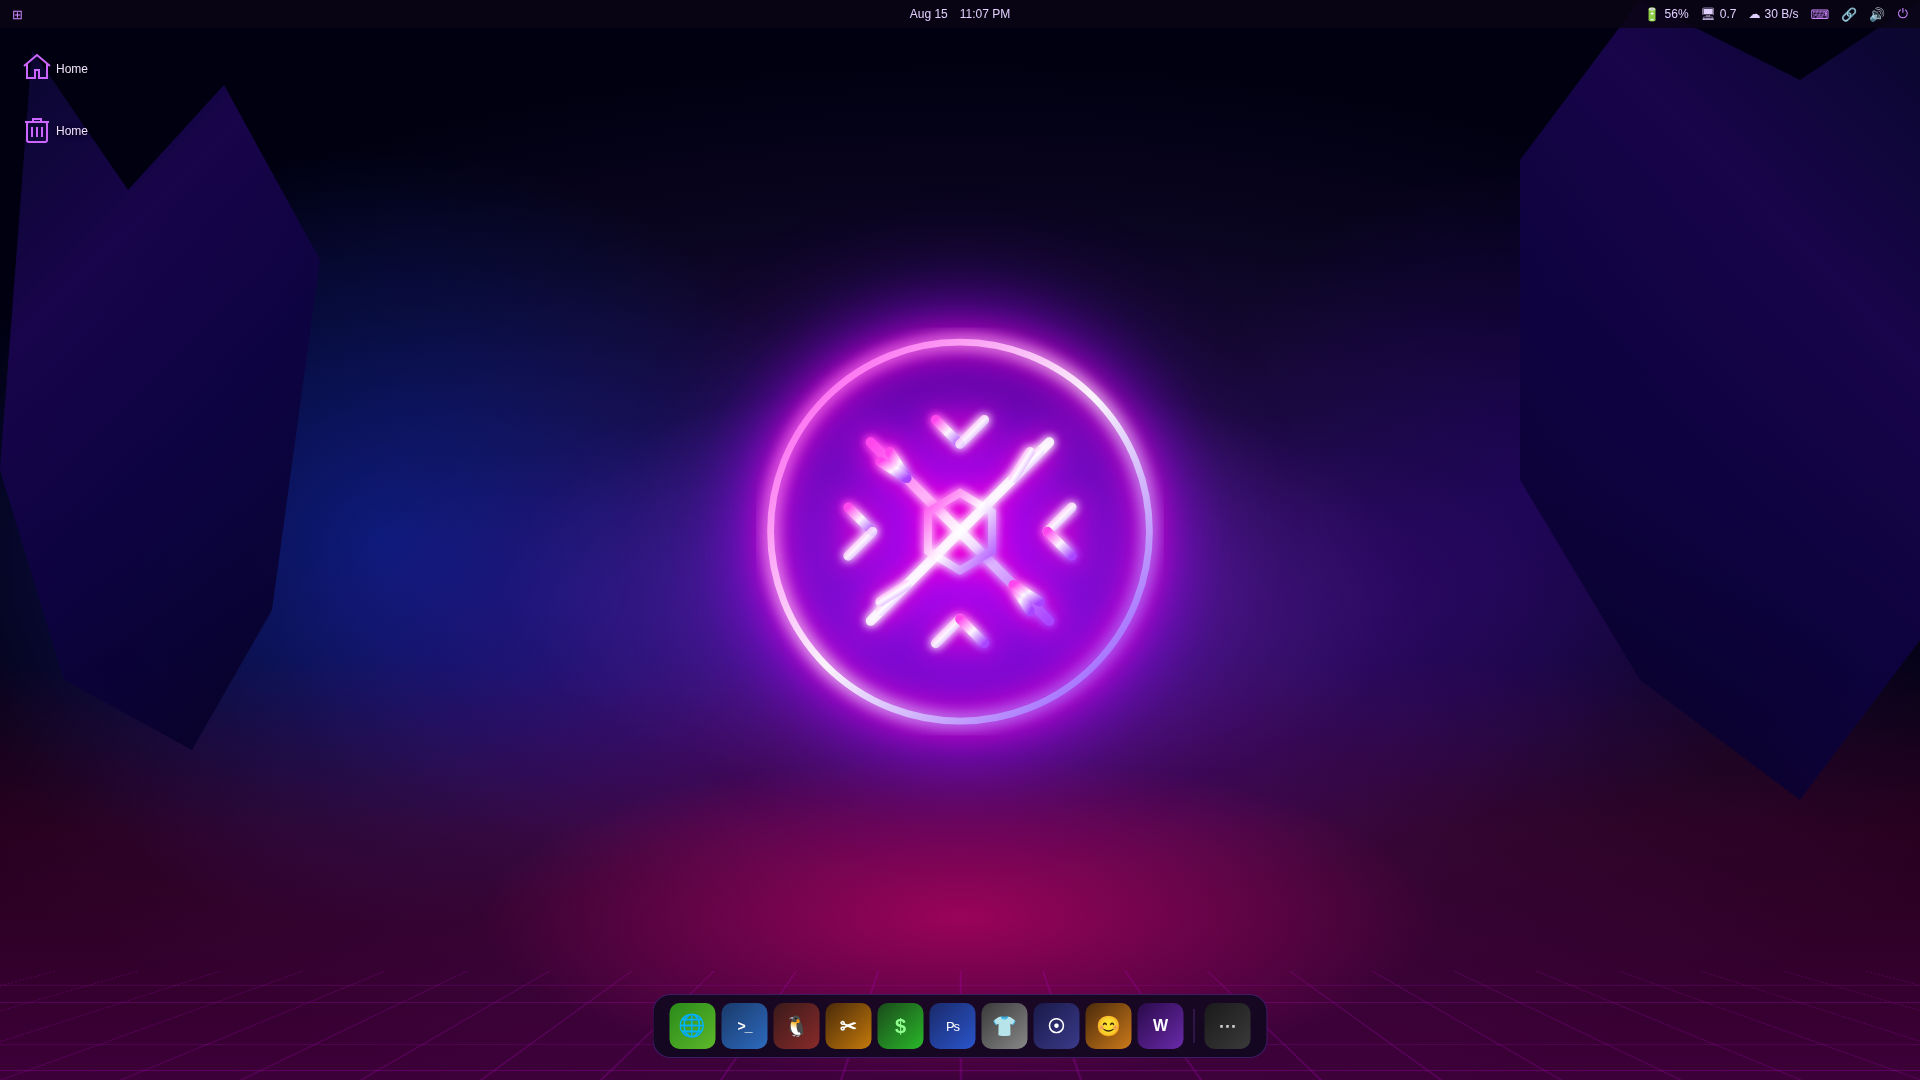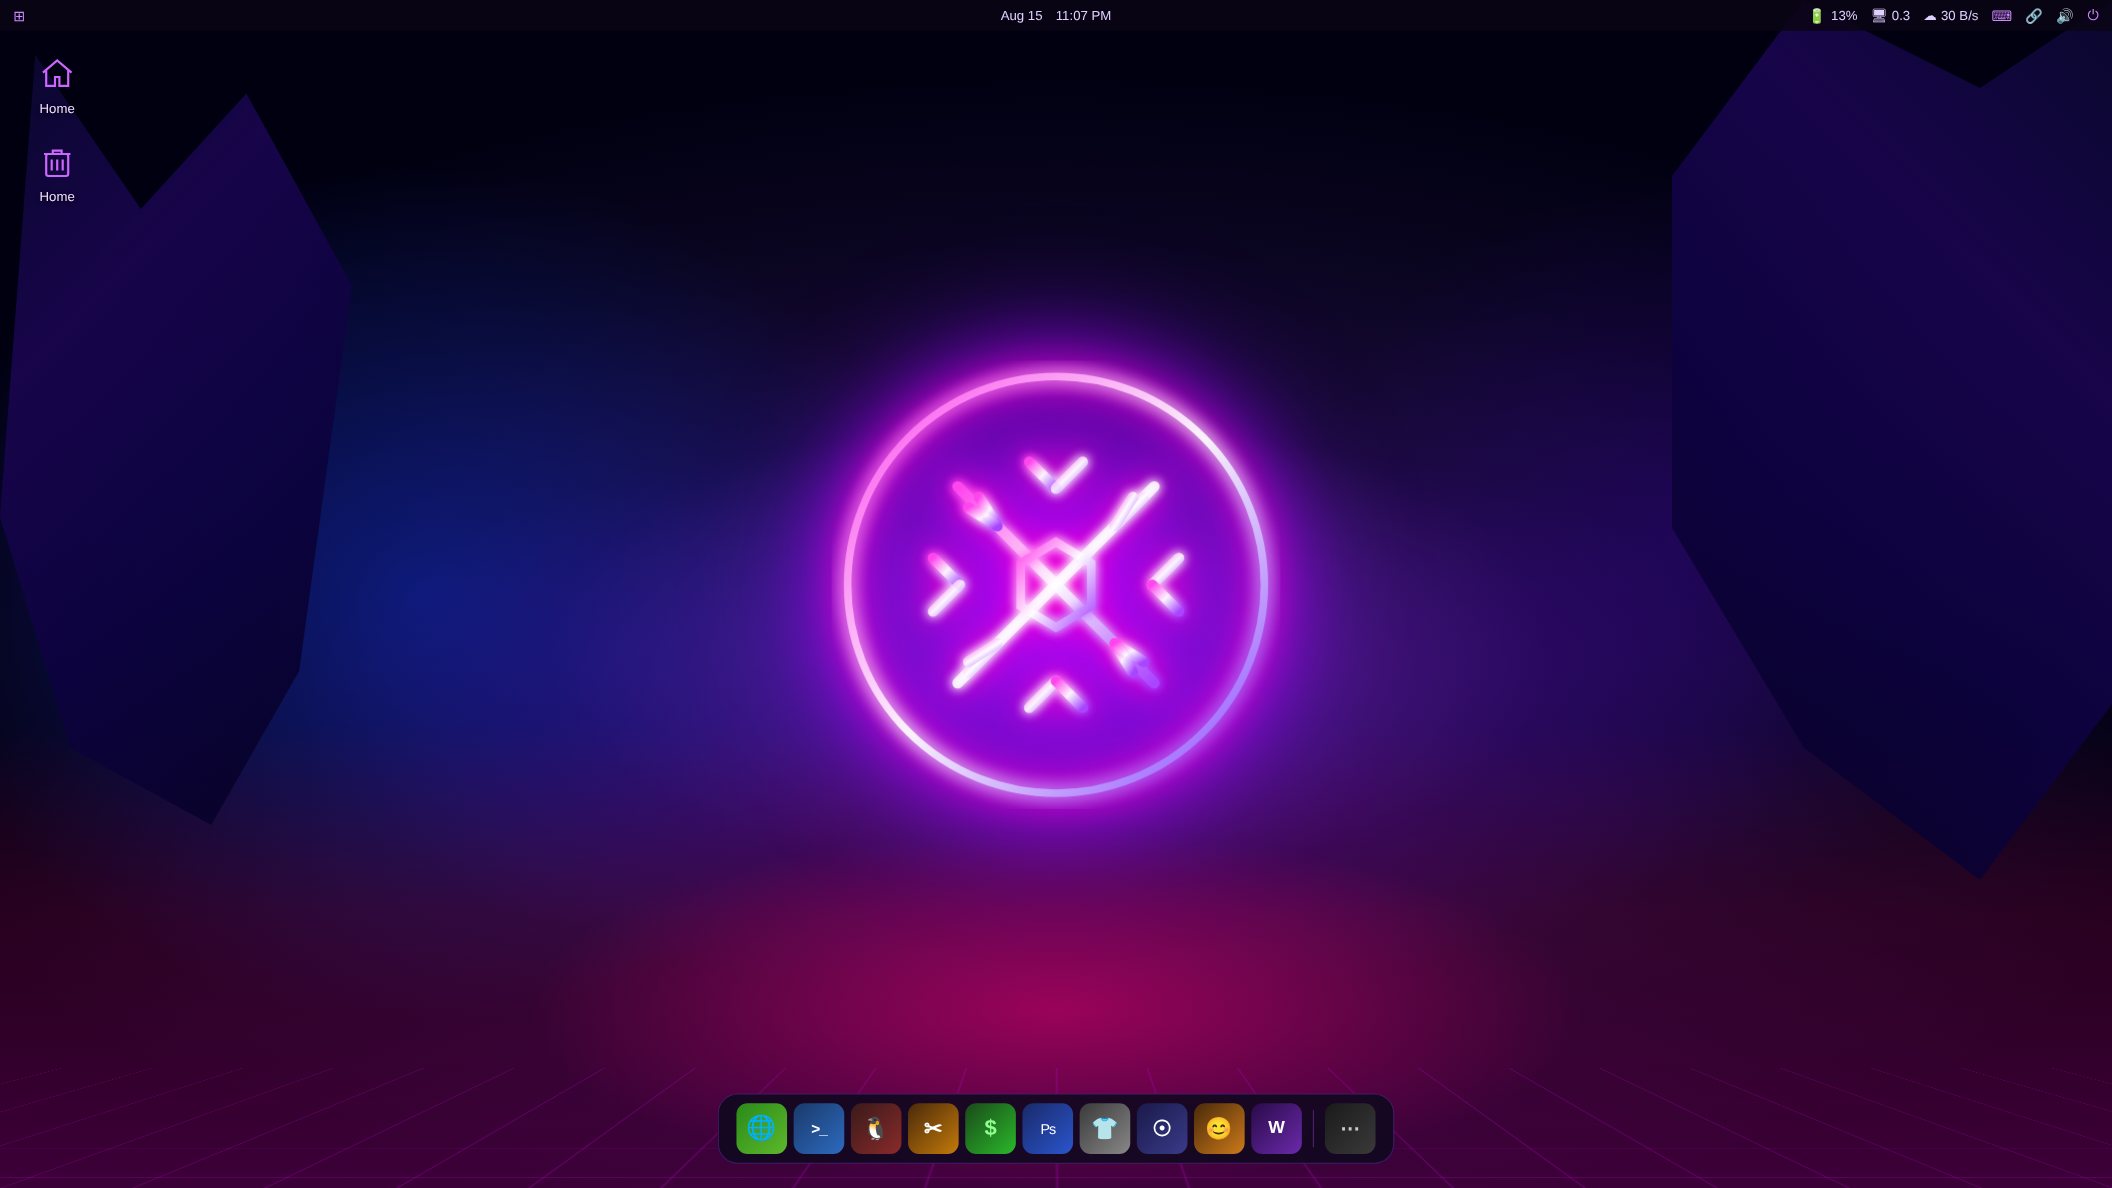--- a/index.html
+++ b/index.html
@@ -162,21 +162,21 @@
       top: 40px;
       left: 12px;
       display: flex;
       flex-direction: column;
       gap: 8px;
       z-index: 10;
     }
 
     .desktop-icon {
       display: flex;
-      flex-direction: column;
+      flex-direction: row;
       align-items: center;
       width: 80px;
       padding: 6px;
       cursor: pointer;
       border-radius: 4px;
     }
 
     .desktop-icon-img {
       width: 42px;
       height: 42px;
@@ -345,25 +345,25 @@
   </div>
 
   <div id="topbar-center">
     <span class="topbar-item">Aug 15</span>
     <span class="topbar-item">11:07 PM</span>
   </div>
 
   <div id="topbar-right">
     <span class="topbar-item">
       <span style="font-size:13px;">🔋</span>
-      <span>13%</span>
+      <span>56%</span>
     </span>
     <span class="topbar-item">
       <span>🖥</span>
-      <span>0.3</span>
+      <span>0.7</span>
     </span>
     <span class="topbar-item">
       <span>☁</span>
       <span>30 B/s</span>
     </span>
     <span class="topbar-item topbar-icon">⌨</span>
     <span class="topbar-item topbar-icon">🔗</span>
     <span class="topbar-item topbar-icon">🔊</span>
     <span class="topbar-item topbar-icon">⏻</span>
   </div>

